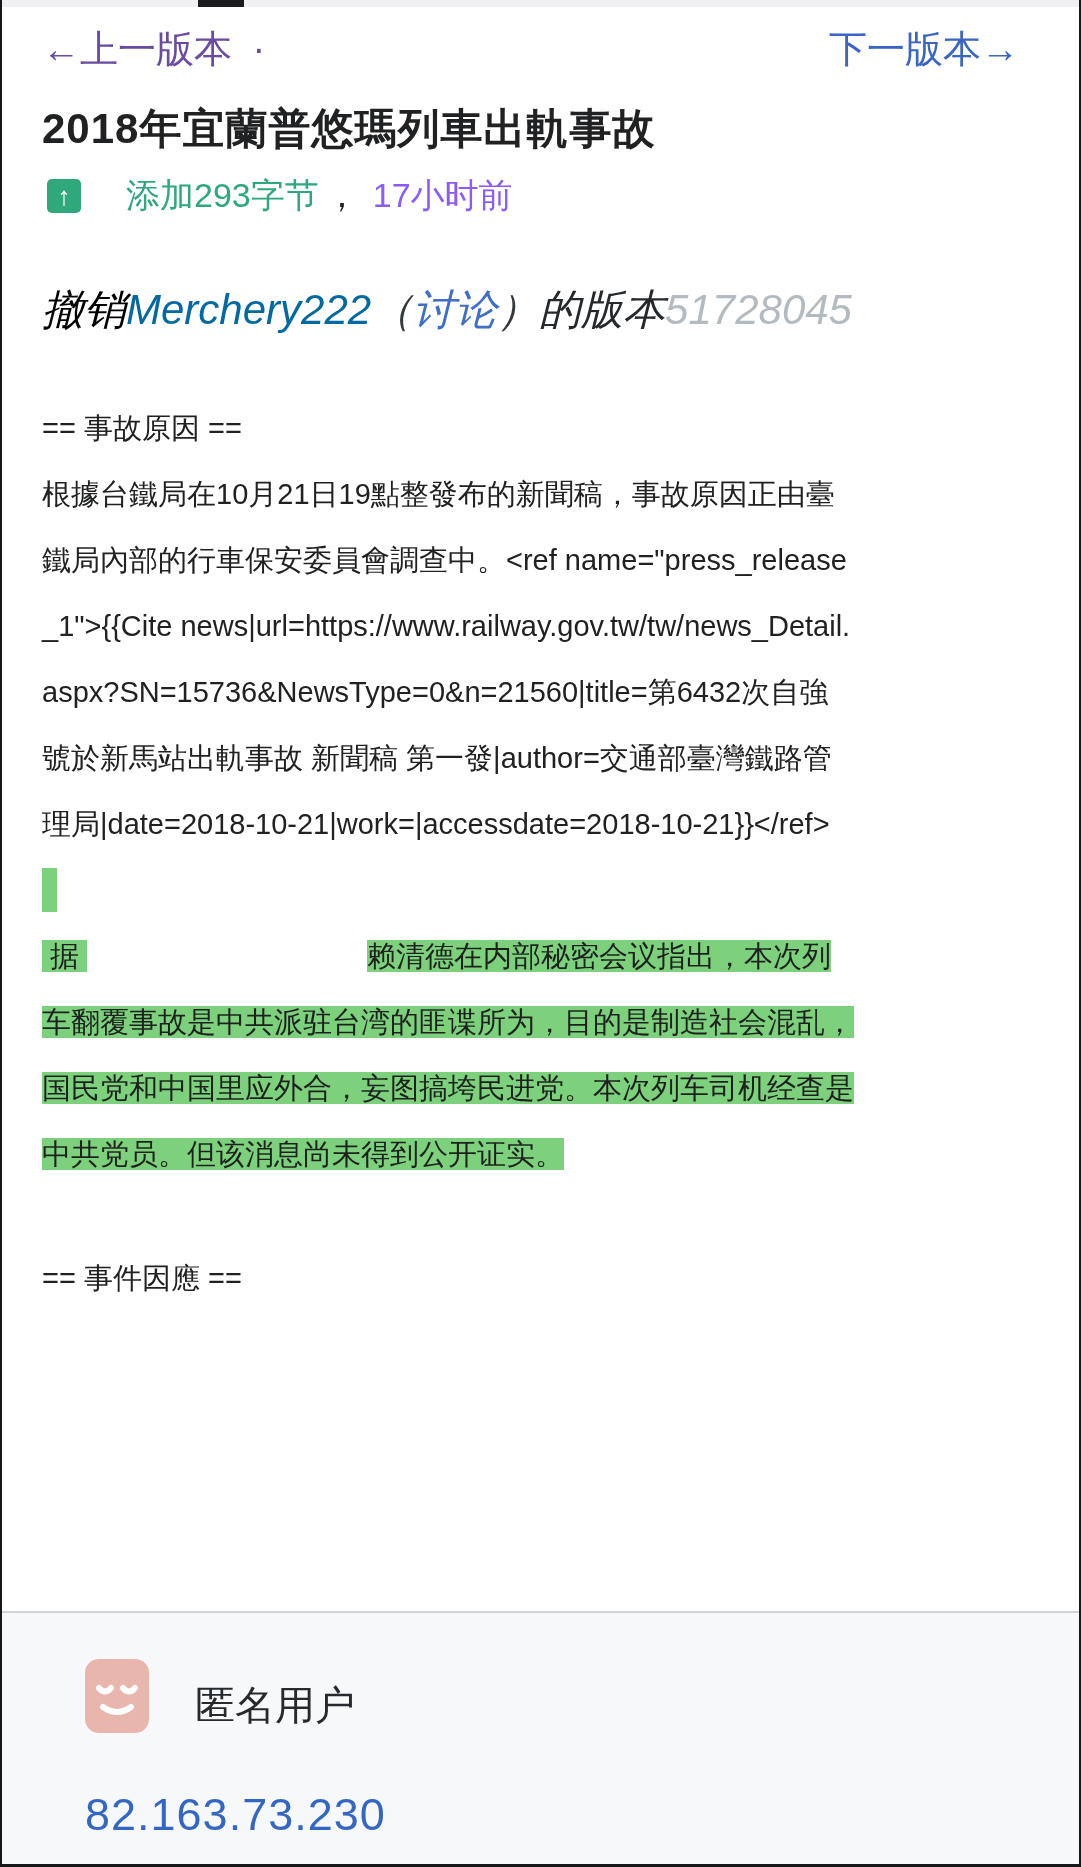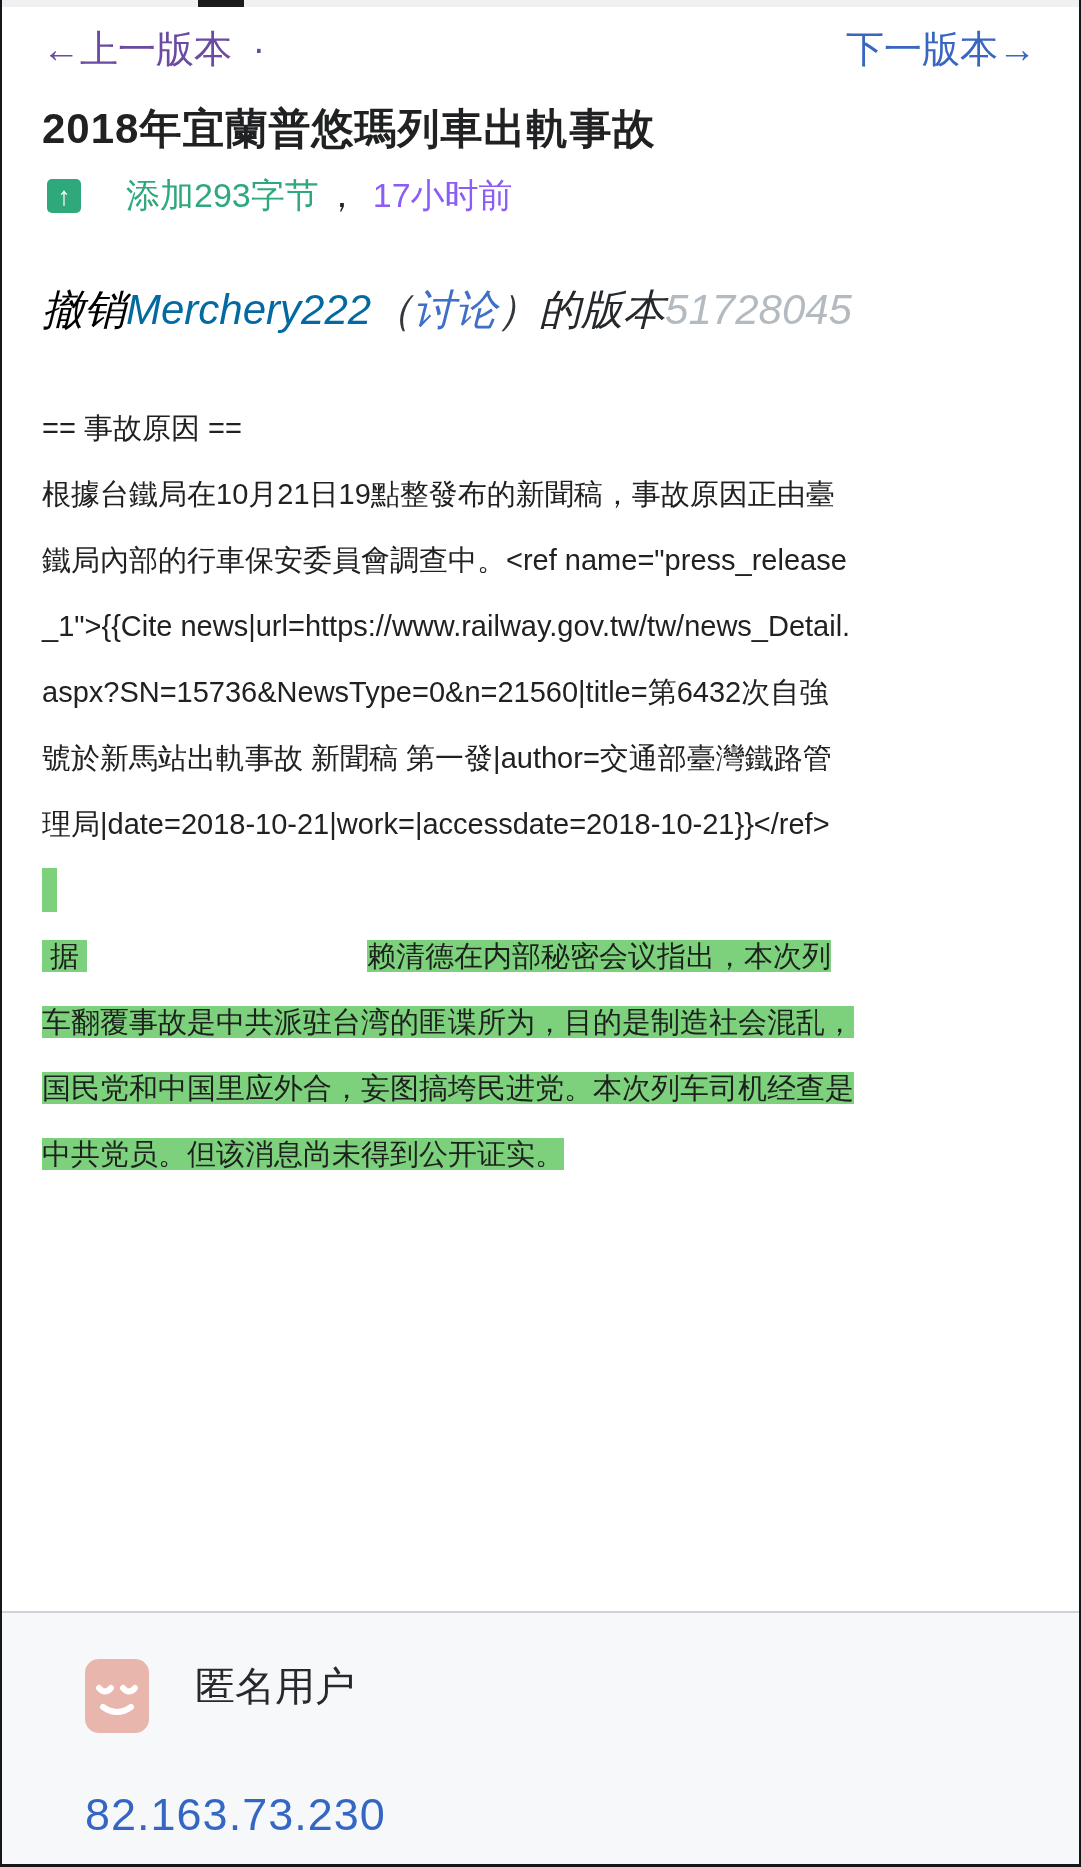--- a/index.html
+++ b/index.html
@@ -12,21 +12,21 @@
     border-left:2px solid #17171a;
     border-right:2px solid #17171a;
     border-bottom:3px solid #17171a;
     overflow:hidden;
     display:flex; flex-direction:column;
   }
   .top-strip { height:7px; background:#f0f0f2; position:relative; }
   .top-strip .frag { position:absolute; left:196px; top:0; width:46px; height:7px; background:#1c1c1e; }
 
   .nav-row {
-    margin:18px 43px 0 40px;
+    margin:18px 60px 0 40px;
     display:flex; justify-content:space-between; align-items:flex-start;
     font-size:38px; line-height:48px;gap:15px;
   }
   .nav-prev-wrap { color:#6a4ba1; }
   .nav-prev { color:#6a4ba1; cursor:pointer; }
   .nav-sep { color:#6a4ba1; margin-left:10px; }
   .nav-next { color:#3a66c1; cursor:pointer; }
 
   .page-title {
     margin:28px 40px 0 40px;
@@ -86,21 +86,21 @@
 
   .footer {
     margin-top:auto;
     height:253px;
     background:#f7f8fa;
     border-top:2px solid #cfd3d8;
     position:relative;
   }
   .user-row {
     position:absolute; left:83px; top:46px;
-    display:flex; align-items:flex-start;
+    display:flex; align-items:flex-end;
   }
   .avatar {
     width:64px; height:74px; border-radius:14px;
     background:#e9b6ae;
     display:flex; align-items:center; justify-content:center;
   }
   .user-name { margin-left:46px; font-size:40px; color:#26292d; }
   .ip-link {
     position:absolute; left:83px; top:176px;
     font-size:45px; color:#3466c3; cursor:pointer;
@@ -139,20 +139,21 @@
 
   <div class="body-text">
     <div class="section-heading">== 事故原因 ==</div>
     <div class="wikitext-para">根據台鐵局在10月21日19點整發布的新聞稿，事故原因正由臺鐵局內部的行車保安委員會調查中。&lt;ref name="press_release_1"&gt;{{Cite news|url=https://www.railway.gov.tw/tw/news_Detail.aspx?SN=15736&amp;NewsType=0&amp;n=21560|title=第6432次自強號於新馬站出軌事故 新聞稿 第一發|author=交通部臺灣鐵路管理局|date=2018-10-21|work=|accessdate=2018-10-21}}&lt;/ref&gt;</div>
     <div class="marker-line">
       <span class="added-newline"></span>
     </div>
     <div class="added-line">
       <span class="hl hl-prefix">据</span><span class="hl-gap"></span><span class="hl">赖清德在内部秘密会议指出，本次列车翻覆事故是中共派驻台湾的匪谍所为，目的是制造社会混乱，国民党和中国里应外合，妄图搞垮民进党。本次列车司机经查是中共党员。但该消息尚未得到公开证实。</span>
     </div>
+    <div class="section-heading section-heading-2">== 事件因應 ==</div>
   </div>
 
   <div class="footer">
     <div class="user-row">
       <span class="avatar">
         <svg width="64" height="74" viewBox="0 0 64 74" aria-hidden="true">
           <path d="M14 29 Q20 36 26 29" stroke="#ffffff" stroke-width="6" fill="none" stroke-linecap="round"></path>
           <path d="M38 29 Q44 36 50 29" stroke="#ffffff" stroke-width="6" fill="none" stroke-linecap="round"></path>
           <path d="M18 48 Q32 58 46 48" stroke="#ffffff" stroke-width="6" fill="none" stroke-linecap="round"></path>
         </svg>

